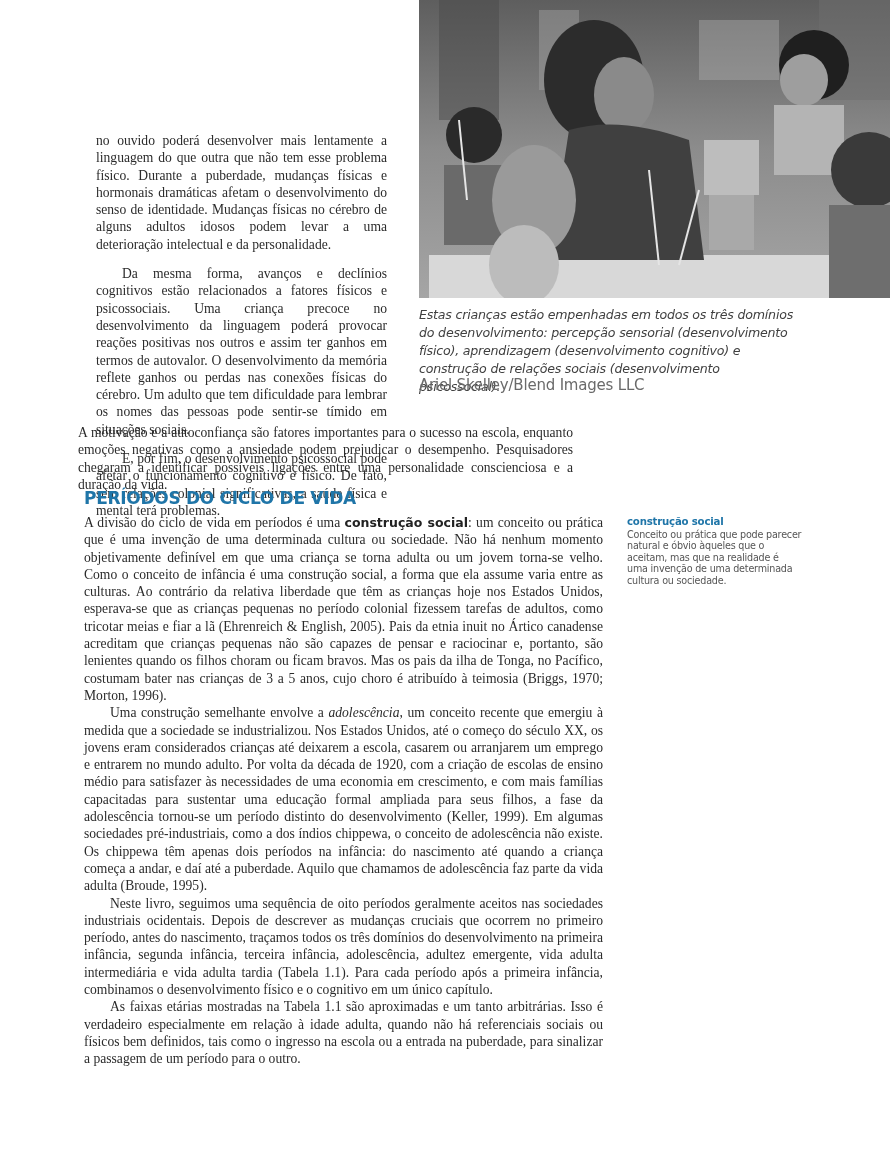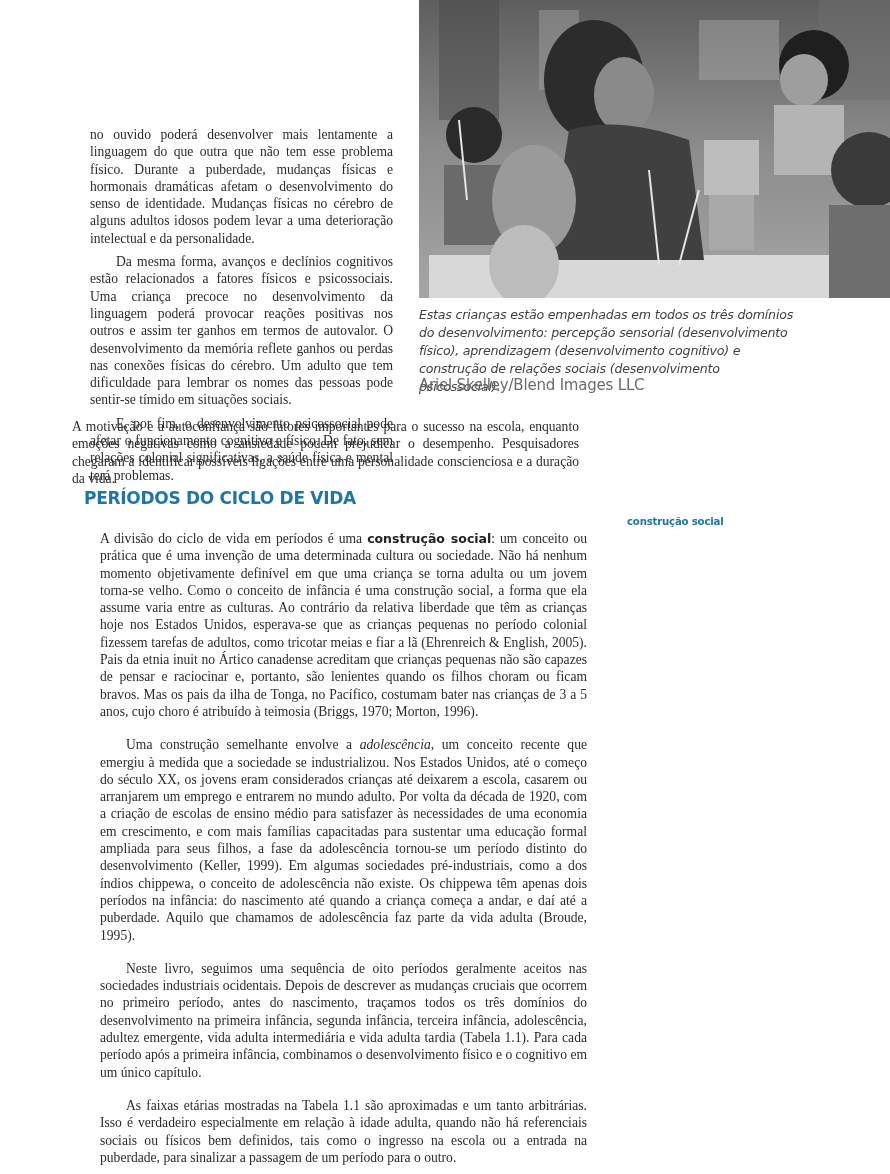--- a/index.html
+++ b/index.html
@@ -21,33 +21,33 @@
       letter-spacing: -0.2px;
     }
     .credit {
       position: absolute; left: 419px; top: 376px;
       font-family: "DejaVu Sans", "Liberation Sans", sans-serif;
       font-size: 15px; color: #6a6a6a; letter-spacing: -0.2px;
     }
     .body-text {
       font-family: "Liberation Serif", "DejaVu Serif", serif;
       font-size: 13.6px; line-height: 17.3px; color: #2b2b2b;
-      text-align: justify; margin: 6px;
+      text-align: justify; margin: 12px;
     }
     .col-narrow { position: absolute; left: 84px; top: 120px; width: 315px; }
     .col-wide { position: absolute; left: 66px; top: 412px; width: 519px; }
     .indent { text-indent: 26px; }
     .heading {
       position: absolute; left: 84px; top: 488px;
       font-family: "DejaVu Sans", "Liberation Sans", sans-serif;
       font-weight: bold; font-size: 17px; color: #1f75a8; letter-spacing: -0.3px;
       margin: 0;
     }
     .section { position: absolute; left: 84px; top: 514px; width: 519px; }
-    .section p { margin: 16px; }
+    .section p { margin: 0; }
     .term { font-family: "DejaVu Sans", "Liberation Sans", sans-serif; font-weight: bold; font-size: 12.5px; color: #222; }
     .glossary {
       position: absolute; left: 627px; top: 516px; width: 175px;
       font-family: "DejaVu Sans", "Liberation Sans", sans-serif;
       font-size: 9.6px; line-height: 11.6px; color: #555; letter-spacing: -0.2px;
     }
     .glossary .g-term { font-weight: bold; color: #1f75a8; font-size: 10.2px; display: block; margin-bottom: 1px; }
   </style>
 </head>
 <body>
@@ -112,13 +112,14 @@
 
 <div class="section">
   <p class="body-text"><span>A divisão do ciclo de vida em períodos é uma </span><span class="term">construção social</span><span>: um conceito ou prática que é uma invenção de uma determinada cultura ou sociedade. Não há nenhum momento objetivamente definível em que uma criança se torna adulta ou um jovem torna-se velho. Como o conceito de infância é uma construção social, a forma que ela assume varia entre as culturas. Ao contrário da relativa liberdade que têm as crianças hoje nos Estados Unidos, esperava-se que as crianças pequenas no período colonial fizessem tarefas de adultos, como tricotar meias e fiar a lã (Ehrenreich &amp; English, 2005). Pais da etnia inuit no Ártico canadense acreditam que crianças pequenas não são capazes de pensar e raciocinar e, portanto, são lenientes quando os filhos choram ou ficam bravos. Mas os pais da ilha de Tonga, no Pacífico, costumam bater nas crianças de 3 a 5 anos, cujo choro é atribuído à teimosia (Briggs, 1970; Morton, 1996).</span></p>
   <p class="body-text indent"><span>Uma construção semelhante envolve a </span><em>adolescência</em><span>, um conceito recente que emergiu à medida que a sociedade se industrializou. Nos Estados Unidos, até o começo do século XX, os jovens eram considerados crianças até deixarem a escola, casarem ou arranjarem um emprego e entrarem no mundo adulto. Por volta da década de 1920, com a criação de escolas de ensino médio para satisfazer às necessidades de uma economia em crescimento, e com mais famílias capacitadas para sustentar uma educação formal ampliada para seus filhos, a fase da adolescência tornou-se um período distinto do desenvolvimento (Keller, 1999). Em algumas sociedades pré-industriais, como a dos índios chippewa, o conceito de adolescência não existe. Os chippewa têm apenas dois períodos na infância: do nascimento até quando a criança começa a andar, e daí até a puberdade. Aquilo que chamamos de adolescência faz parte da vida adulta (Broude, 1995).</span></p>
   <p class="body-text indent">Neste livro, seguimos uma sequência de oito períodos geralmente aceitos nas sociedades industriais ocidentais. Depois de descrever as mudanças cruciais que ocorrem no primeiro período, antes do nascimento, traçamos todos os três domínios do desenvolvimento na primeira infância, segunda infância, terceira infância, adolescência, adultez emergente, vida adulta intermediária e vida adulta tardia (Tabela 1.1). Para cada período após a primeira infância, combinamos o desenvolvimento físico e o cognitivo em um único capítulo.</p>
   <p class="body-text indent">As faixas etárias mostradas na Tabela 1.1 são aproximadas e um tanto arbitrárias. Isso é verdadeiro especialmente em relação à idade adulta, quando não há referenciais sociais ou físicos bem definidos, tais como o ingresso na escola ou a entrada na puberdade, para sinalizar a passagem de um período para o outro.</p>
 </div>
 
 <div class="glossary">
   <span class="g-term">construção social</span>
+  <span>Conceito ou prática que pode parecer natural e óbvio àqueles que o aceitam, mas que na realidade é uma invenção de uma determinada cultura ou sociedade.</span>
 </div>
 
 </body></html>

